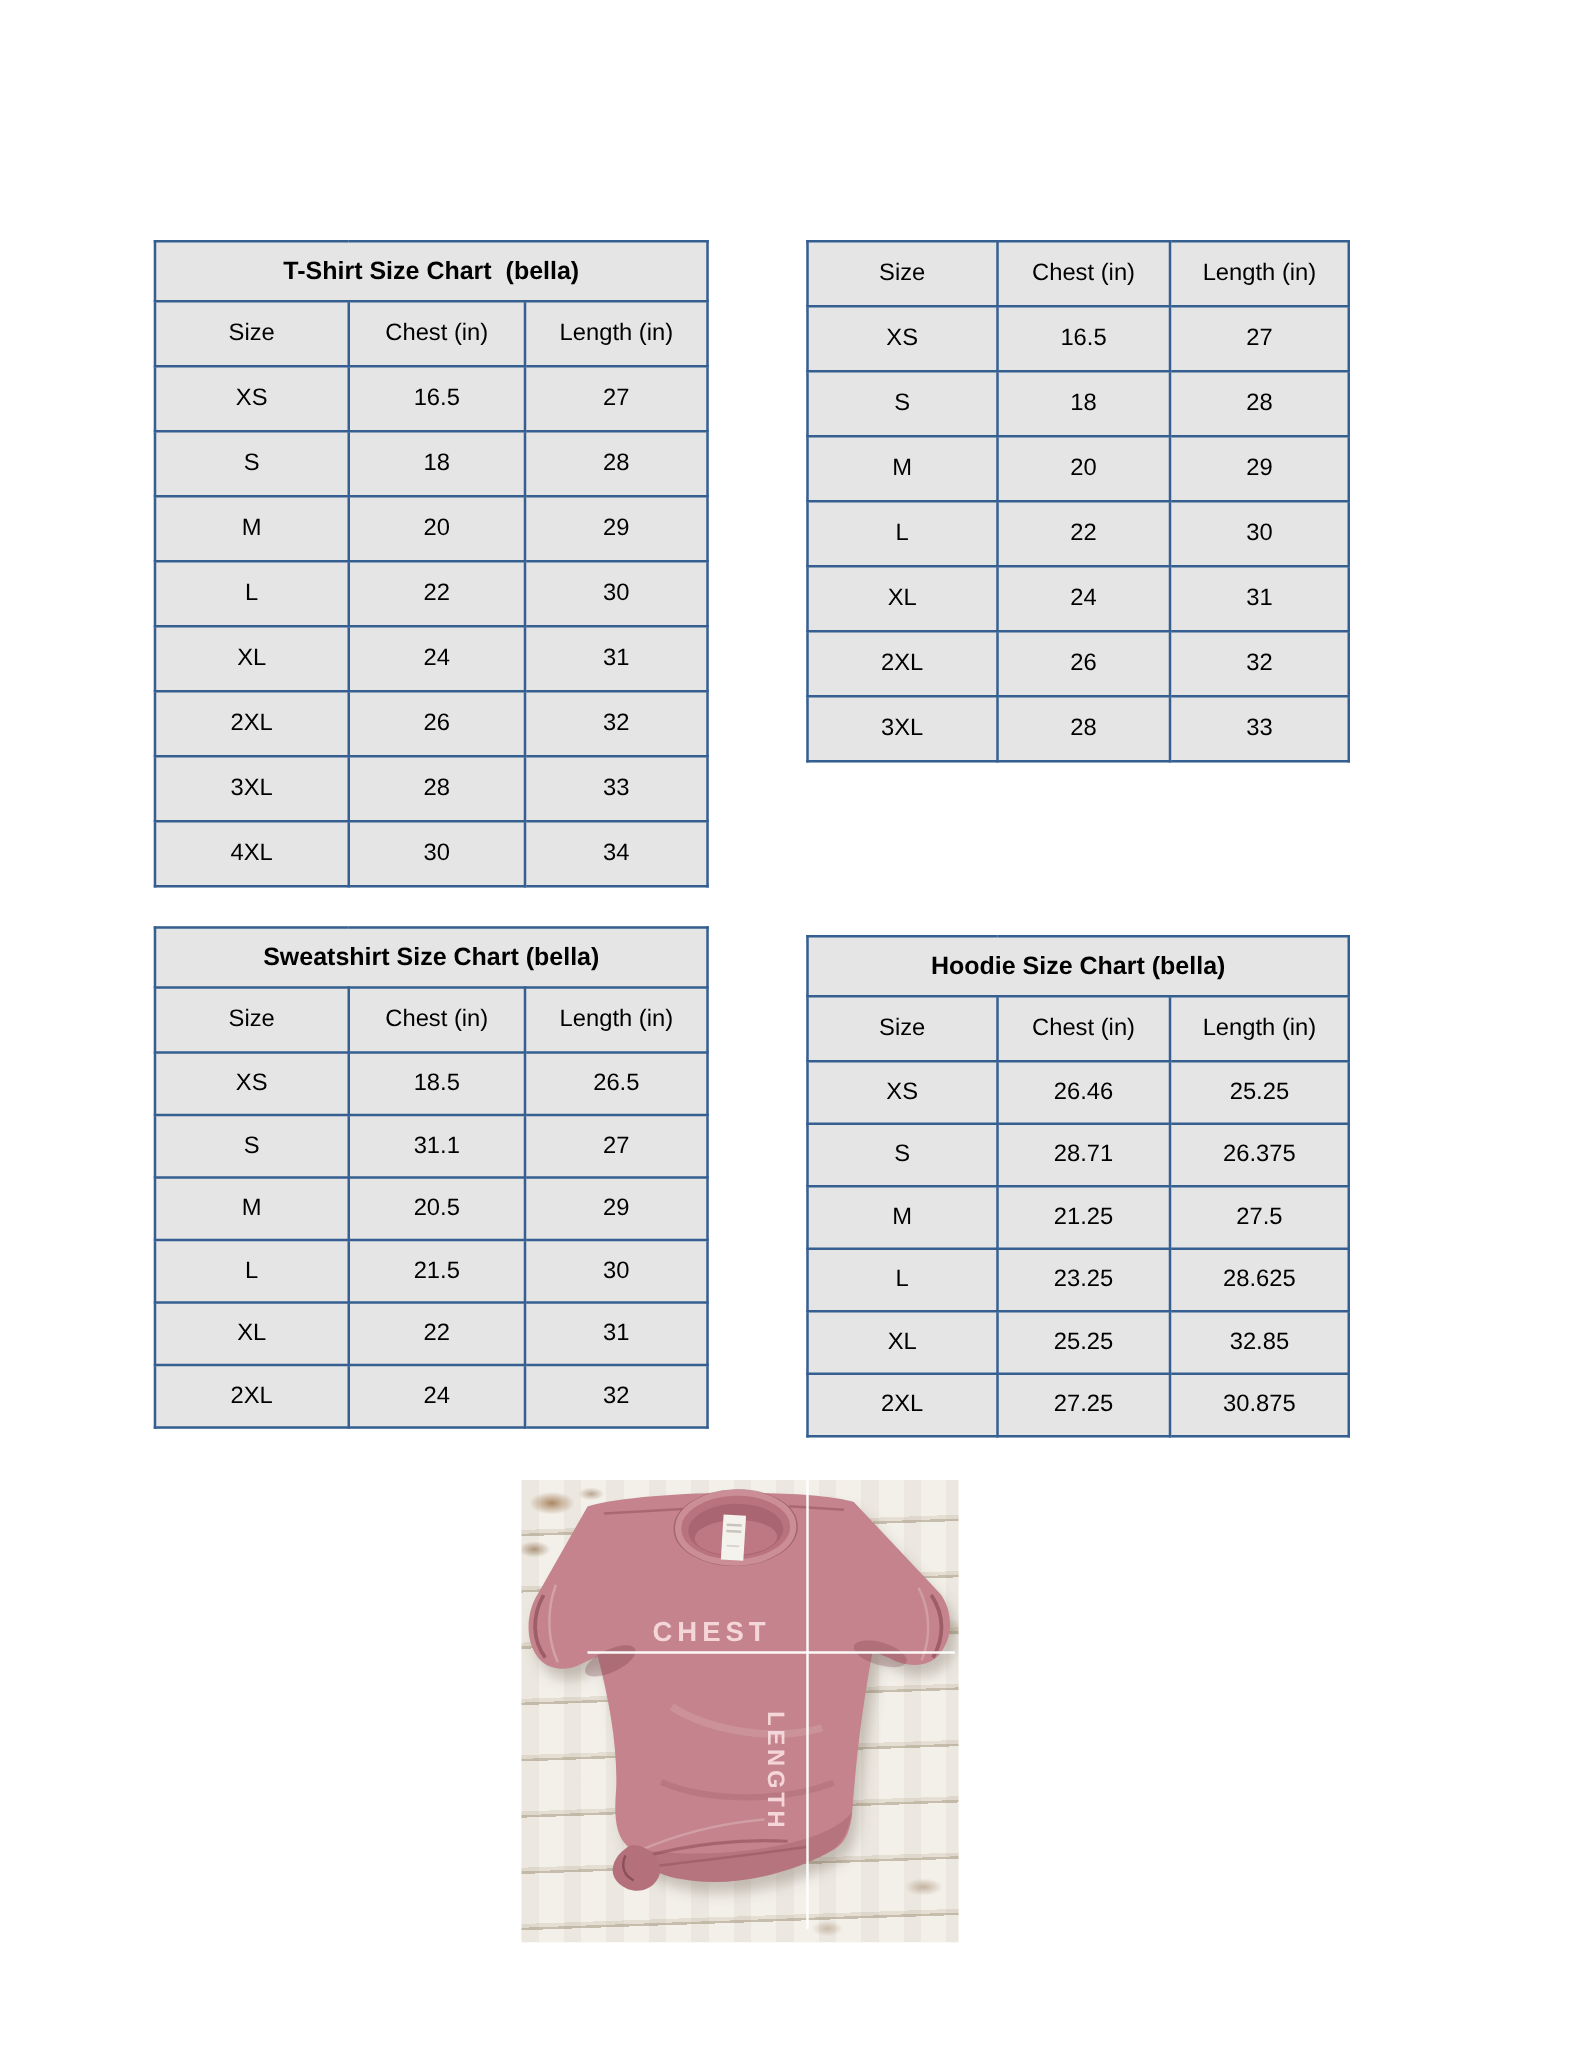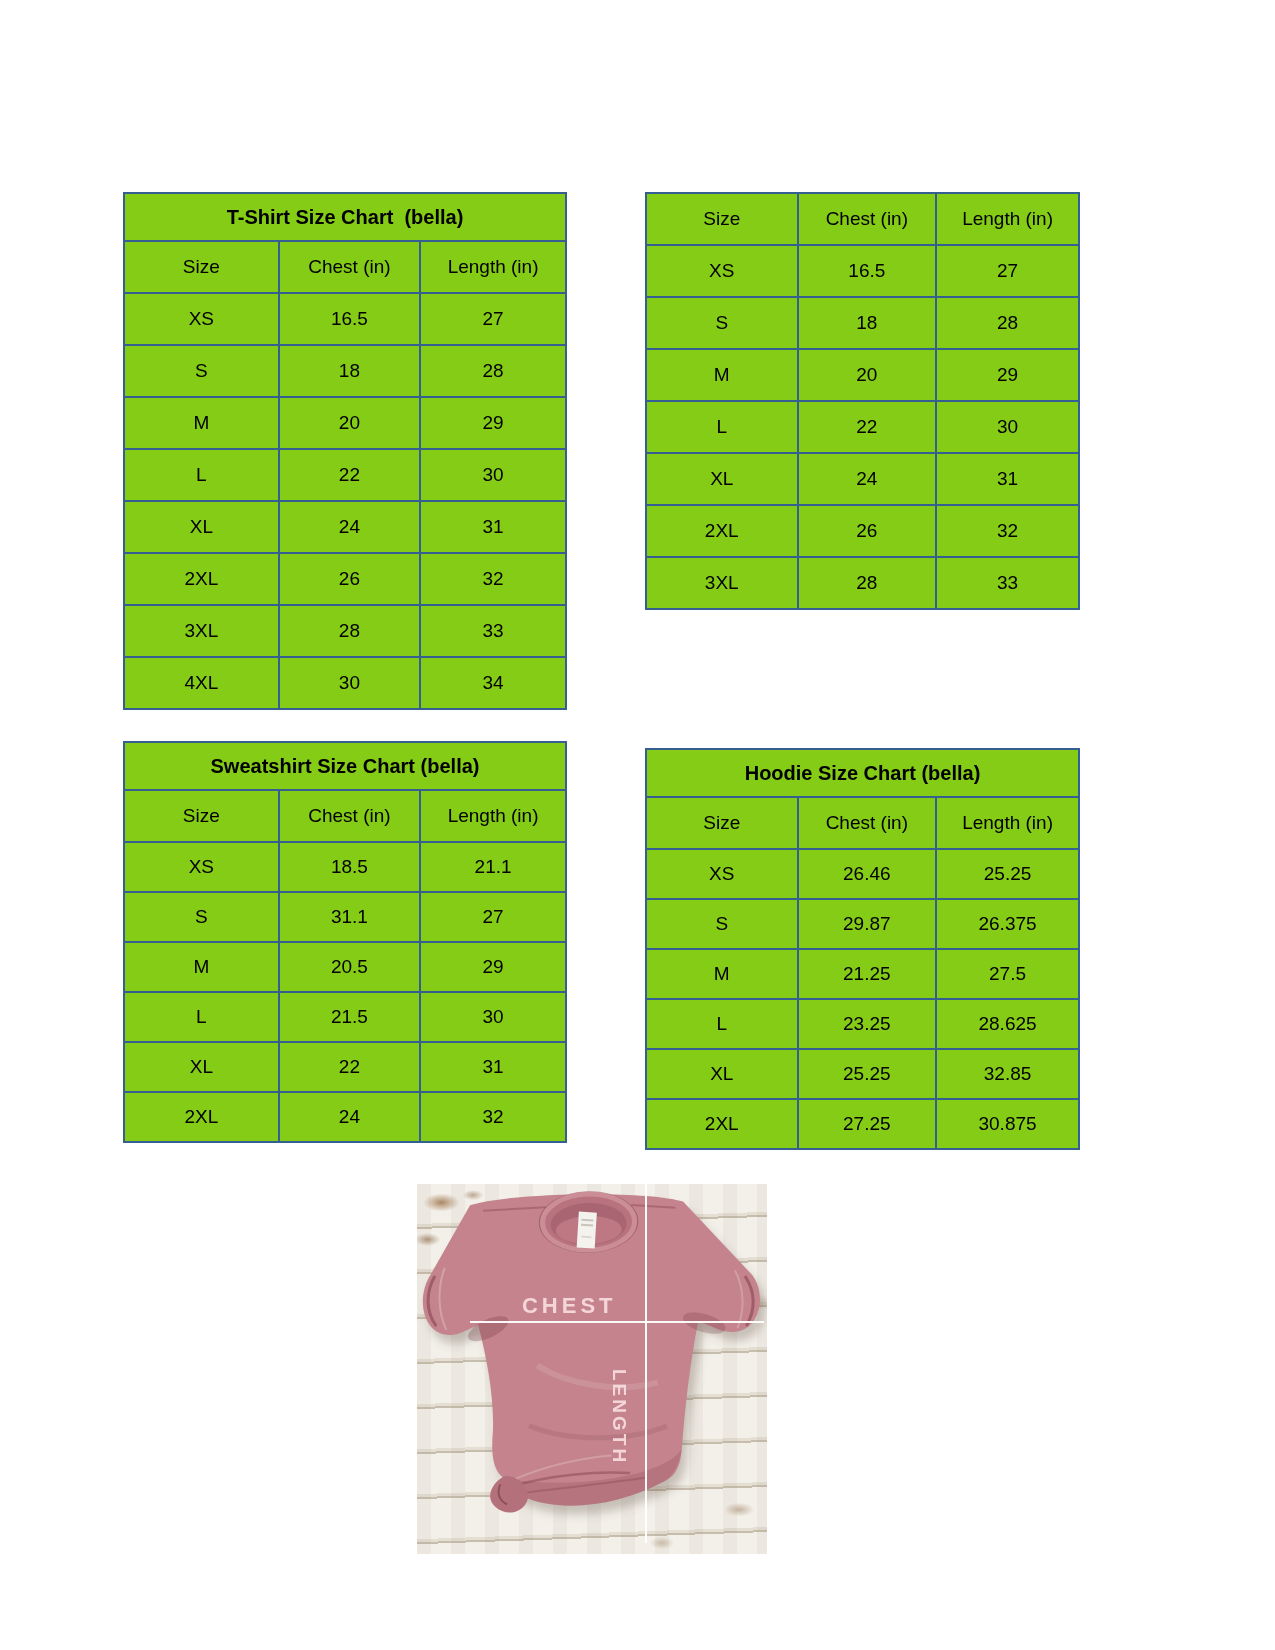--- a/index.html
+++ b/index.html
@@ -3,21 +3,21 @@
 <meta charset="utf-8">
 <style>
   html,body{margin:0;padding:0;background:#ffffff;}
   .page{
     position:relative;width:1275px;height:1650px;background:#ffffff;overflow:hidden;
     font-family:"Liberation Sans",sans-serif;color:#000;
   }
 
   
   .size-table{
-    position:absolute;border-collapse:collapse;table-layout:fixed;background:#84cc16;
+    position:absolute;border-collapse:collapse;table-layout:fixed;background:#e5e5e5;
   }
   .size-table th,.size-table td{
     border:2px solid #365f91;text-align:center;vertical-align:middle;
     font-size:19px;font-weight:400;padding:0;color:#000;
   }
   .size-table .title-cell{font-weight:700;font-size:20px;height:46px;white-space:pre-wrap;}
   .size-table .header-row th{height:50px;}
   .size-table tbody tr{height:50px;}
   .t0{left:123px;top:192px;width:444px;}
   .t1{left:645px;top:192px;width:435px;}
@@ -194,21 +194,21 @@
       <tr class="header-row">
             <th>Size</th>
             <th>Chest (in)</th>
             <th>Length (in)</th>
           </tr>
     </thead>
     <tbody>
           <tr>
             <td>XS</td>
             <td>18.5</td>
-            <td>21.1</td>
+            <td>26.5</td>
           </tr>
           <tr>
             <td>S</td>
             <td>31.1</td>
             <td>27</td>
           </tr>
           <tr>
             <td>M</td>
             <td>20.5</td>
             <td>29</td>
@@ -248,21 +248,21 @@
           </tr>
     </thead>
     <tbody>
           <tr>
             <td>XS</td>
             <td>26.46</td>
             <td>25.25</td>
           </tr>
           <tr>
             <td>S</td>
-            <td>29.87</td>
+            <td>28.71</td>
             <td>26.375</td>
           </tr>
           <tr>
             <td>M</td>
             <td>21.25</td>
             <td>27.5</td>
           </tr>
           <tr>
             <td>L</td>
             <td>23.25</td>

